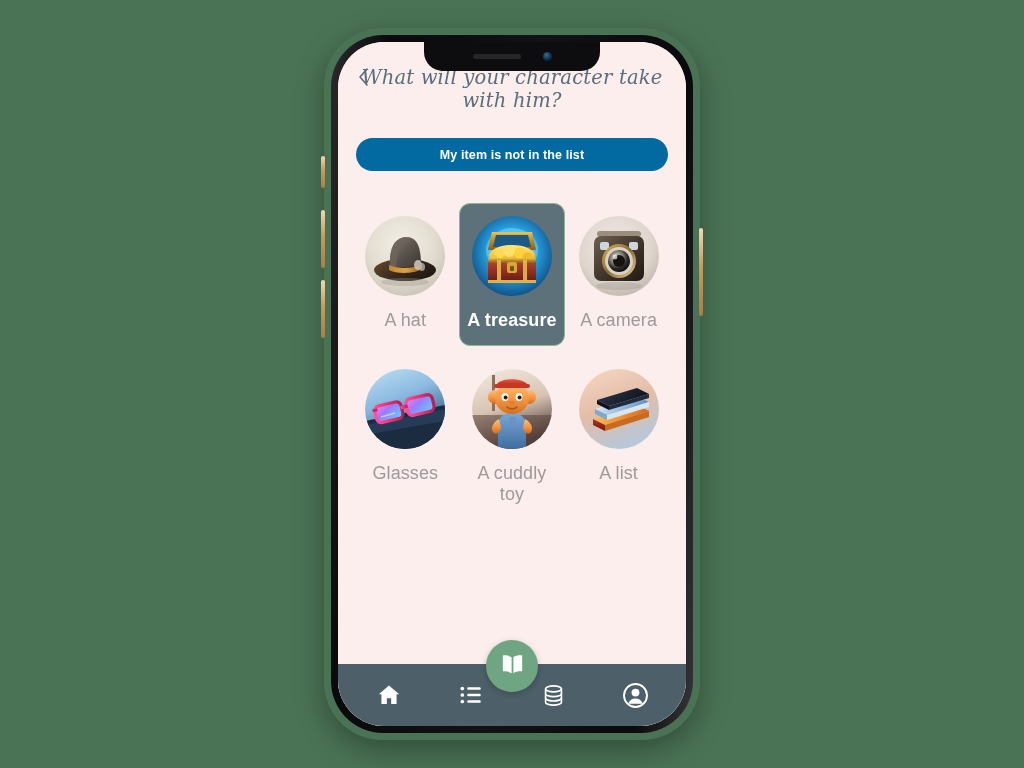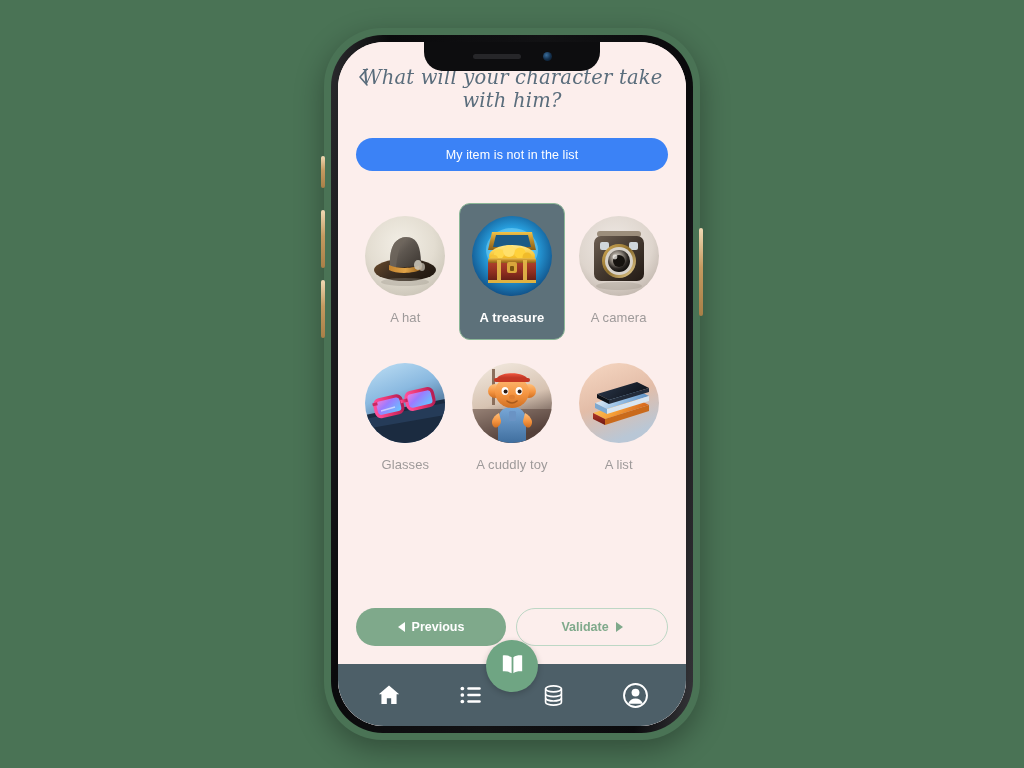--- a/index.html
+++ b/index.html
@@ -142,24 +142,24 @@
     line-height: 23px;
     letter-spacing: 0.2px;
     color: #5a6d7c;
     font-weight: 400;
   }
 
   #not-in-list-button {
     margin: 26px 18px 0 18px;
     height: 33px;
     border-radius: 17px;
-    background: #3b82f6;
+    background: #0369a1;
     color: #ffffff;
     font-size: 12.5px;
-    font-weight: normal;
+    font-weight: bold;
     display: flex;
     align-items: center;
     justify-content: center;
     letter-spacing: 0.1px;
     cursor: pointer;
     border: none;
   }
 
   
   #item-grid {
@@ -192,21 +192,21 @@
     height: 80px;
     border-radius: 50%;
     overflow: hidden;
     position: relative;
     flex: 0 0 auto;
   }
   .item-thumb svg { display: block; width: 100%; height: 100%; }
 
   .item-label {
     margin-top: 14px;
-    font-size: 13px;
+    font-size: 18px;
     color: #9e9a9a;
     text-align: center;
     letter-spacing: 0.1px;
   }
   .item-card.selected .item-label {
     color: #ffffff;
     font-weight: bold;
   }
 
   
@@ -584,30 +584,20 @@
                 <path d="M18 31 L58 19 L70 25 L30 37 Z" fill="url(#bkTop)"></path>
                 <path d="M18 31 L30 37 L30 41 L18 35 Z" fill="#0d1219"></path>
                 <path d="M30 37 L70 25 L70 29 L30 41 Z" fill="#232c3a"></path>
               </svg>
             </div>
             <div class="item-label">A list</div>
           </div>
 
         </div>
 
-        <div id="footer-actions">
-          <div class="nav-action" id="previous-button">
-            <span class="tri tri-left"></span>
-            <span>Previous</span>
-          </div>
-          <div class="nav-action" id="validate-button">
-            <span>Validate</span>
-            <span class="tri tri-right"></span>
-          </div>
-        </div>
 
         <div id="bottom-nav">
 
           <div class="nav-icon">
             <span>
               <svg width="26" height="26" viewBox="0 0 24 24" aria-hidden="true">
                 <path d="M12 3.2 L2.6 11.2 L5 11.2 L5 20.4 L10 20.4 L10 15 L14 15 L14 20.4 L19 20.4 L19 11.2 L21.4 11.2 Z" fill="#ffffff"></path>
               </svg>
             </span>
           </div>

